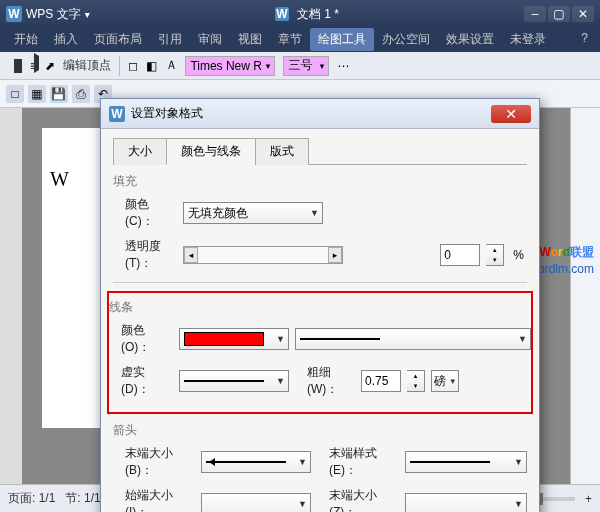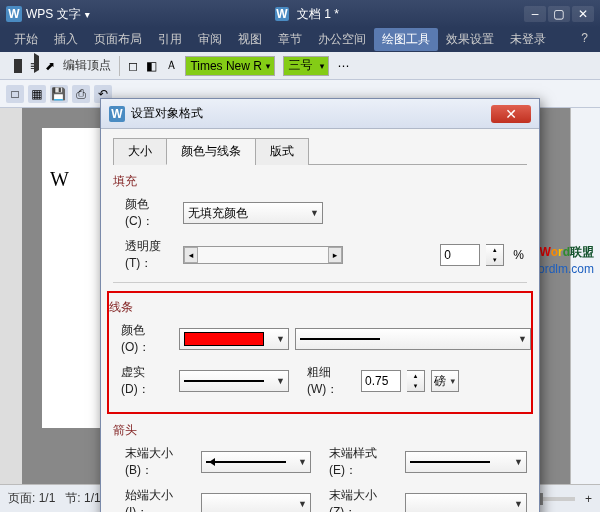--- a/index.html
+++ b/index.html
@@ -17,37 +17,37 @@
 .menubar{height:24px;background:#2a3a5b;display:flex;align-items:flex-start;padding:0 6px;color:#ccc}
 .menubar .mi{padding:3px 8px;cursor:default}
 .menubar .mi.active{background:#5a7ab0;color:#fff;border-radius:2px}
 .menubar .help{margin-left:auto;padding:3px 6px}
 
 
 .toolbar{height:28px;background:#e8ecf2;border-bottom:1px solid #c0c8d8;display:flex;align-items:center;padding:0 6px;gap:8px}
 .toolbar2{height:28px;background:#f0f3f8;border-bottom:1px solid #c0c8d8;display:flex;align-items:center;padding:0 6px;gap:6px}
 .line-sample{width:20px;height:2px;background:#333}
 .line-sample.arrow::after{content:"";border:3px solid transparent;border-left:5px solid #333;position:relative;top:-3px;left:20px}
-.font-box{height:20px;border:1px solid #aaa;background:#84cc16;padding:9px 4px;min-width:90px;display:flex;align-items:center}
+.font-box{height:20px;border:1px solid #aaa;background:#f0abfc;padding:9px 4px;min-width:90px;display:flex;align-items:center}
 .qat{display:flex;gap:4px}
 .qat div{width:18px;height:18px;background:#d0d8e8;border-radius:2px;display:flex;align-items:center;justify-content:center}
 
 
 .docarea{position:absolute;top:108px;left:0;right:0;bottom:28px;background:#888;display:flex}
 .ruler-left{width:22px;background:#ddd}
 .paper{background:#fff;width:60px;margin:20px 0 0 20px;height:300px;padding:40px 8px}
 .side{position:absolute;right:0;top:0;width:30px;height:100%;background:#f0f3f8;border-left:1px solid #bbb}
 
 
 .wm{position:absolute;right:6px;top:240px;font-size:18px;font-weight:bold;z-index:5}
 .wm .w{color:#e00000}
 .wm .o{color:#ff8c00}
 .wm .r{color:#ffc800}
 .wm .d{color:#2e8b2e}
-.wm .rest{color:#14532d}
+.wm .rest{color:#3b82f6}
 .wm2{position:absolute;right:6px;top:262px;color:#1e60c0;font-size:12px;z-index:5}
 
 
 .statusbar{position:absolute;bottom:0;left:0;right:0;height:28px;background:#e8ecf2;border-top:1px solid #bbb;display:flex;align-items:center;padding:0 8px;gap:10px;color:#333}
 .statusbar .sep{flex:1}
 .statusbar .viewbtn{width:18px;height:16px;border:1px solid #aaa;background:#fafafa}
 .slider{width:70px;height:4px;background:#ccc;position:relative}
 .slider .thumb{width:8px;height:12px;background:#888;position:absolute;top:-4px;left:30px}
 
 
@@ -55,21 +55,21 @@
 .dlg-title{height:30px;background:linear-gradient(#ebf0f8,#d8e0ef);display:flex;align-items:center;padding:0 8px;border-bottom:1px solid #b0b8c8}
 .dlg-title .ico{width:16px;height:16px;background:#4a8bc2;border-radius:2px;display:flex;align-items:center;justify-content:center;color:#fff;font-weight:bold;margin-right:6px}
 .dlg-close{margin-left:auto;width:40px;height:18px;background:linear-gradient(#e06050,#c03020);border-radius:3px;color:#fff;display:flex;align-items:center;justify-content:center;font-size:14px}
 .dlg-body{padding:8px 12px 6px}
 
 .tabs{display:flex;border-bottom:1px solid #aaa;margin-bottom:8px}
 .tab{padding:4px 14px;border:1px solid #aaa;background:#ededed;border-bottom:none;margin-right:-1px;position:relative;top:1px}
 .tab.active{background:#f5f5f5;border-bottom:1px solid #f5f5f5}
 
 .group{margin-bottom:10px}
-.group-label{margin-bottom:6px;color:#7f1d1d}
+.group-label{margin-bottom:6px;color:#737373}
 .row{display:flex;align-items:center;margin-bottom:8px;gap:6px}
 .lbl{width:64px;text-align:left;padding-left:12px;color:#222}
 .combo{height:22px;border:1px solid #888;background:linear-gradient(#fff,#eee);display:flex;align-items:center;padding:0 4px;position:relative}
 .combo .arrow{position:absolute;right:3px;font-size:9px;color:#333}
 .hr{height:1px;background:#ccc;margin:2px 0 8px}
 .highlight{border:2px solid #e00000;padding:6px 0;margin:0 -6px 8px}
 
 .color-swatch{width:80px;height:14px;background:#ff0000;border:1px solid #000}
 .line-swatch{width:80px;height:2px;background:#000}
 .arrow-swatch{width:80px;height:2px;background:#000;position:relative}
@@ -103,22 +103,22 @@
 </div>
 
 <div class="menubar">
   <div class="mi">开始</div>
   <div class="mi">插入</div>
   <div class="mi">页面布局</div>
   <div class="mi">引用</div>
   <div class="mi">审阅</div>
   <div class="mi">视图</div>
   <div class="mi">章节</div>
+  <div class="mi active">绘图工具</div>
   <div class="mi">办公空间</div>
-  <div class="mi active">绘图工具</div>
   <div class="mi">效果设置</div>
   <div class="mi">未登录</div>
   <div class="help">?</div>
 </div>
 
 <div class="toolbar">
   <span><span class="line-sample"></span></span>
   <span><span class="line-sample arrow"></span></span>
   <span>≡</span>
   <span>⬈</span>

